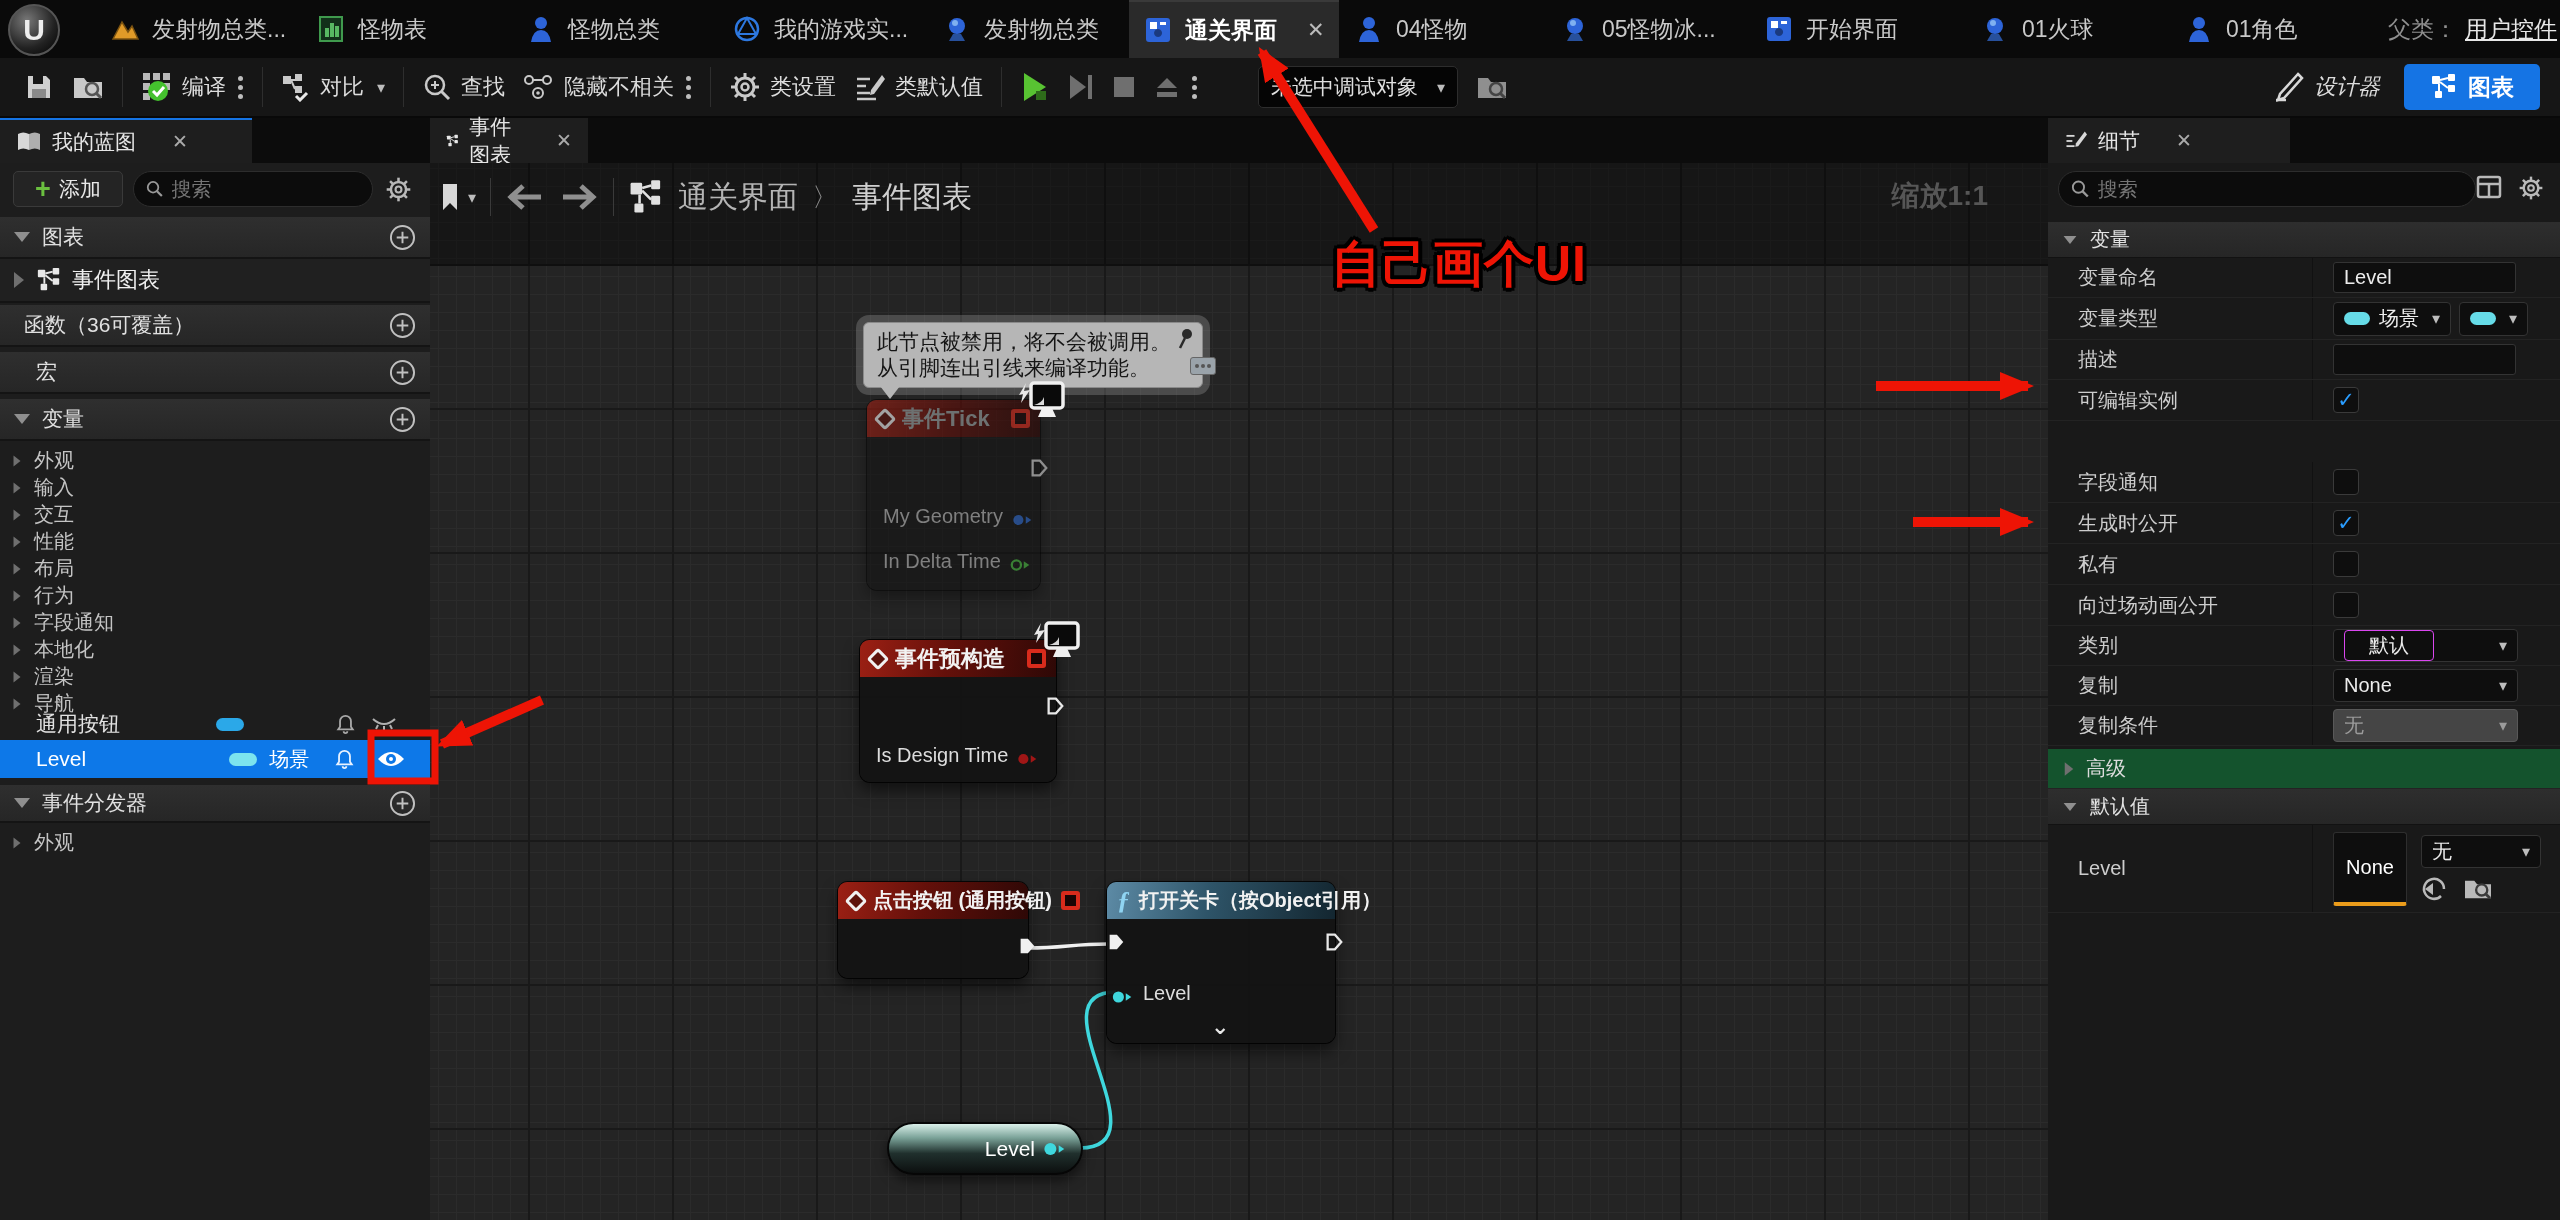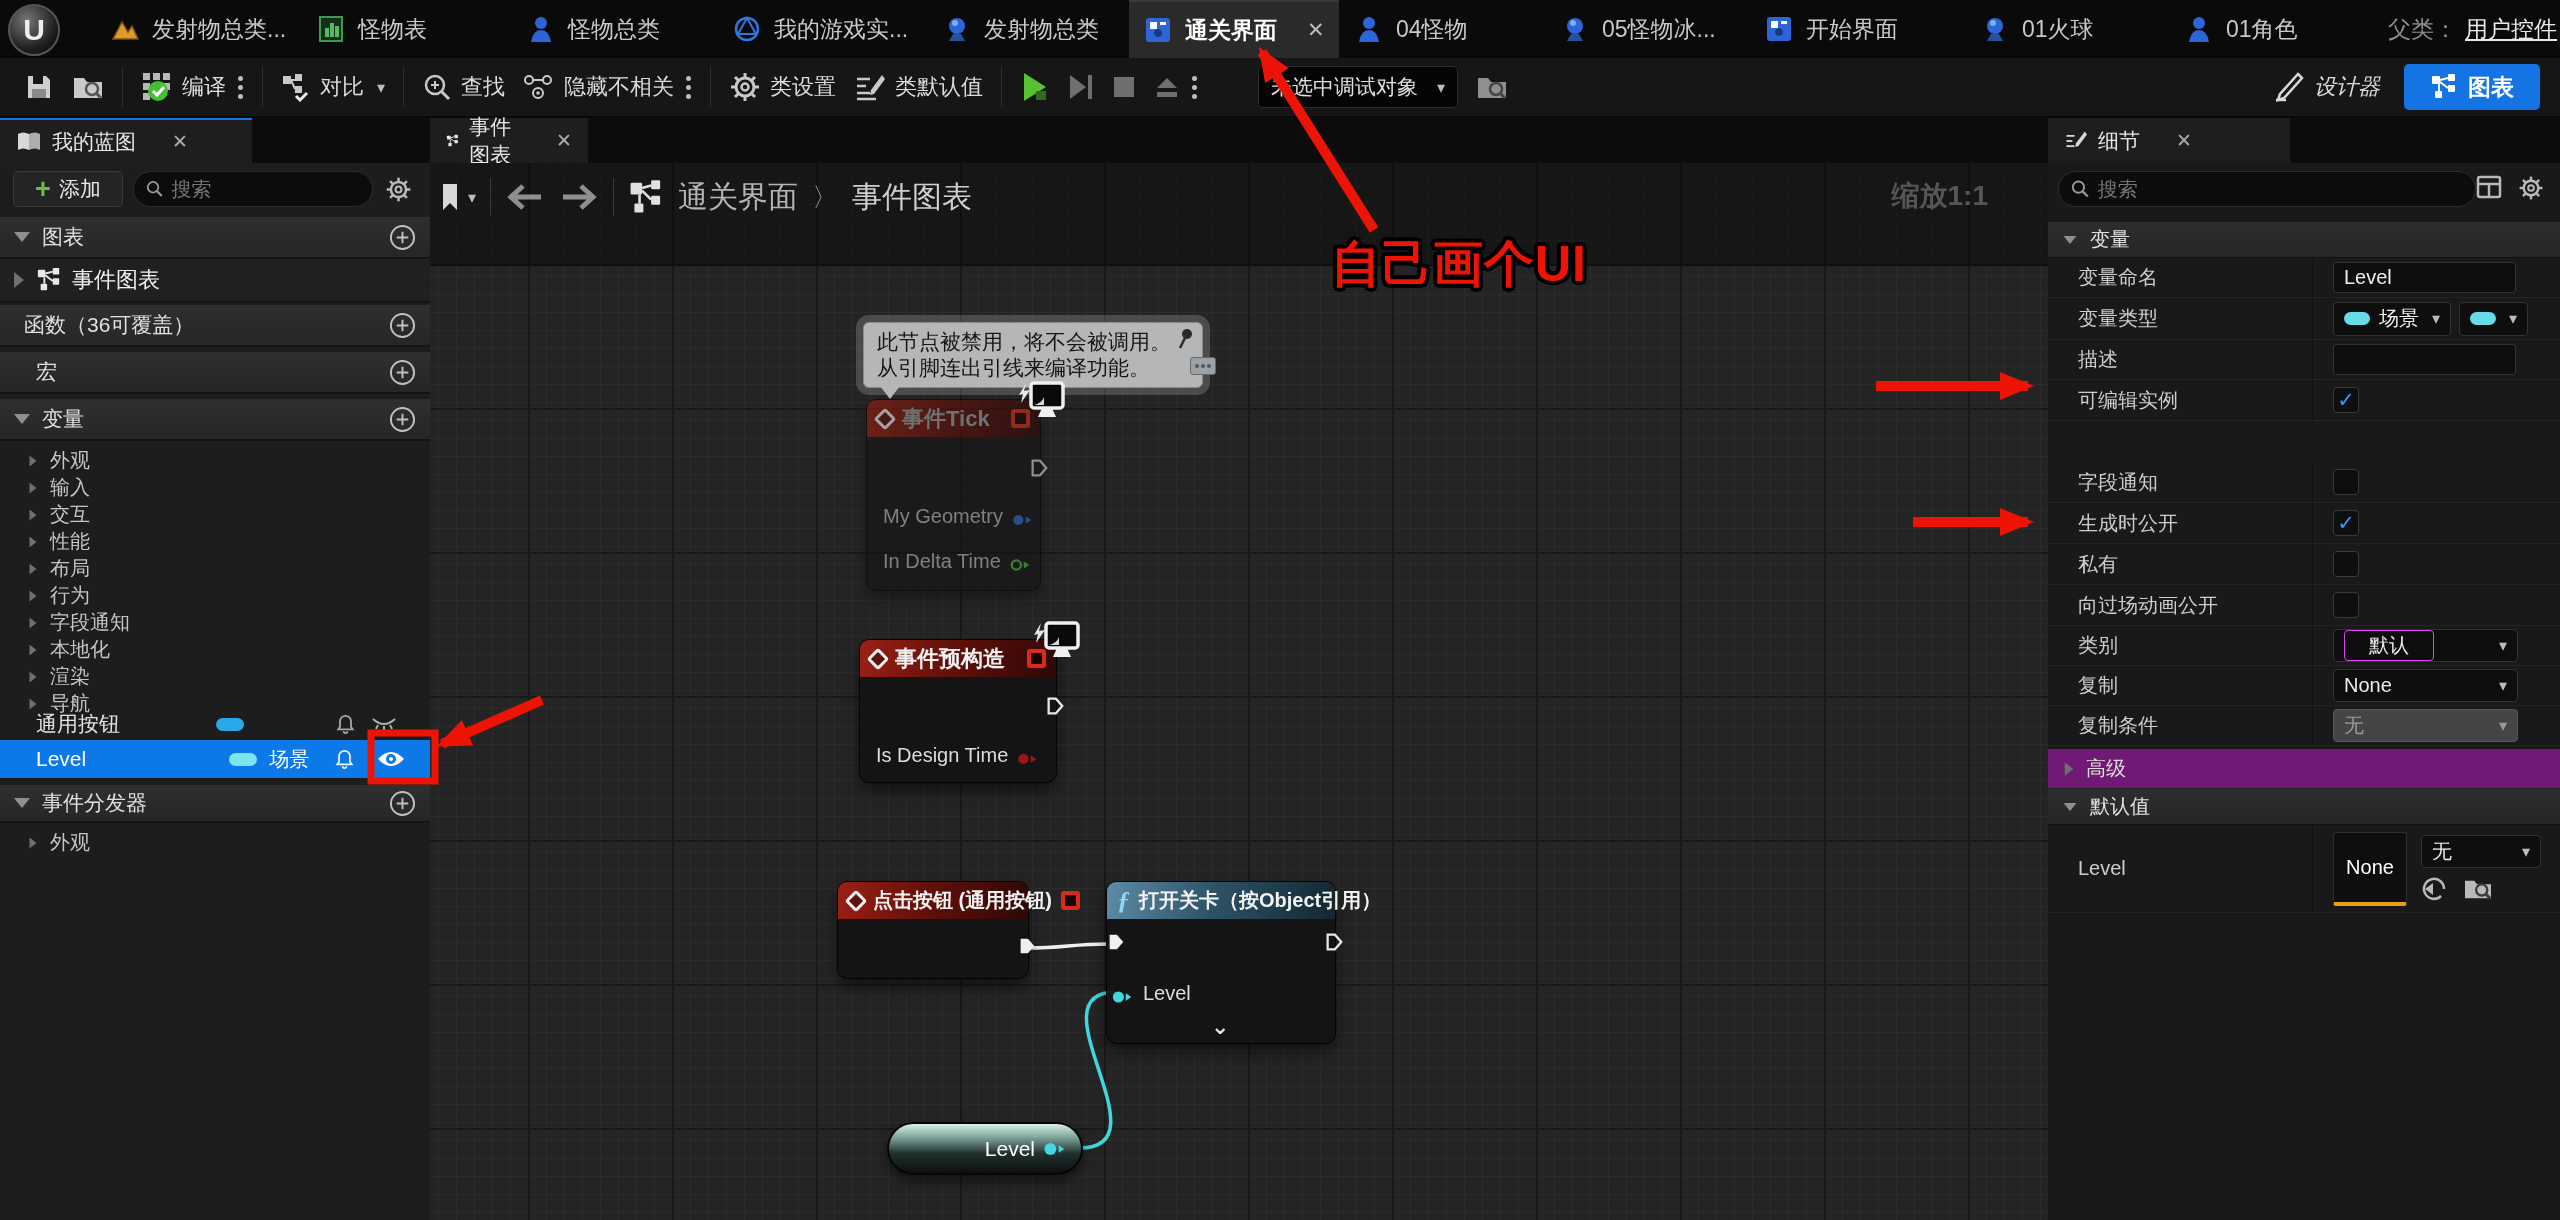--- a/index.html
+++ b/index.html
@@ -55,21 +55,21 @@
   #lp-search { margin-left:10px; width:240px; }
   .sechead { position:absolute; left:0; width:430px; height:42px; background:linear-gradient(#2f2f2f,#262626);
     border-bottom:2px solid #141414; display:flex; align-items:center; padding:0 14px; color:#e0e0e0; font-size:21px; }
   .secrow { position:absolute; left:0; width:430px; display:flex; align-items:center; color:#d6d6d6; font-size:21px; }
   .caret-d { width:0; height:0; border-left:8px solid transparent; border-right:8px solid transparent;
     border-top:10px solid #8f8f8f; margin-right:12px; }
   .caret-r { width:0; height:0; border-top:8px solid transparent; border-bottom:8px solid transparent;
     border-left:10px solid #6f6f6f; margin-right:12px; }
   .pluscirc { margin-left:auto; width:27px; height:27px; flex:none; }
   .catrow { position:absolute; left:0; width:430px; height:27px; display:flex; align-items:center;
-    padding-left:28px; color:#c4c4c4; font-size:20px; }
+    padding-left:12px; color:#c4c4c4; font-size:20px; }
   .varrow { position:absolute; left:0; width:430px; display:flex; align-items:center; color:#e2e2e2; font-size:21px; }
   .pill { width:28px; height:13px; border-radius:7px; flex:none; }
 
   
   #graph { position:absolute; left:430px; top:163px; width:1618px; bottom:0;
     background-color:#242424;
     background-image:
       linear-gradient(90deg,#191919 2px,transparent 2px),
       linear-gradient(#191919 2px,transparent 2px),
       linear-gradient(90deg,#2b2b2b 1px,transparent 1px),
@@ -870,21 +870,21 @@
     <div class="drow" style="top:543px;height:40px">
       <span class="dlabel">复制条件</span>
       <span class="dval">
           <span class="dselect" style="width:185px;background:#454545;color:#9b9b9b;border-color:#585858">
         <span>无</span>
         <span class="chev" style="color:#9b9b9b">▾</span>
           </span>
         </span>
       </div>
 
-    <div class="drow" style="top:586px;height:40px;background:#701a75">
+    <div class="drow" style="top:586px;height:40px;background:#14532d">
       <span class="caret-r" style="margin-left:16px;transform:scale(0.85)"></span>
       <span style="color:#dcdcdc">高级</span>
       </div>
 
     <div class="dsechead" style="top:626px">
       <span class="caret-d" style="transform:scale(0.8)"></span>
       <span>默认值</span>
       </div>
 
     <div class="drow" style="top:662px;height:88px">

